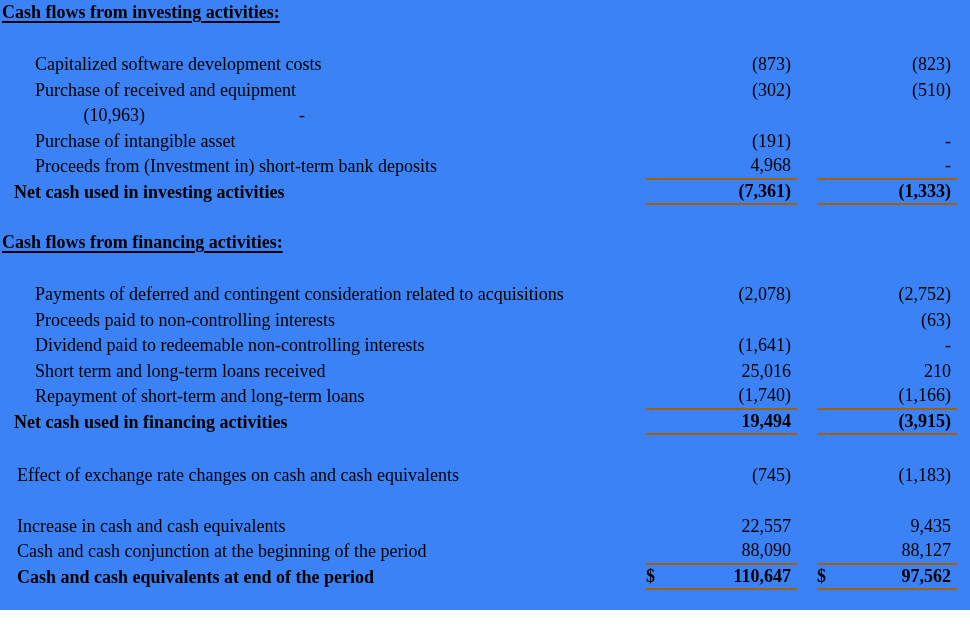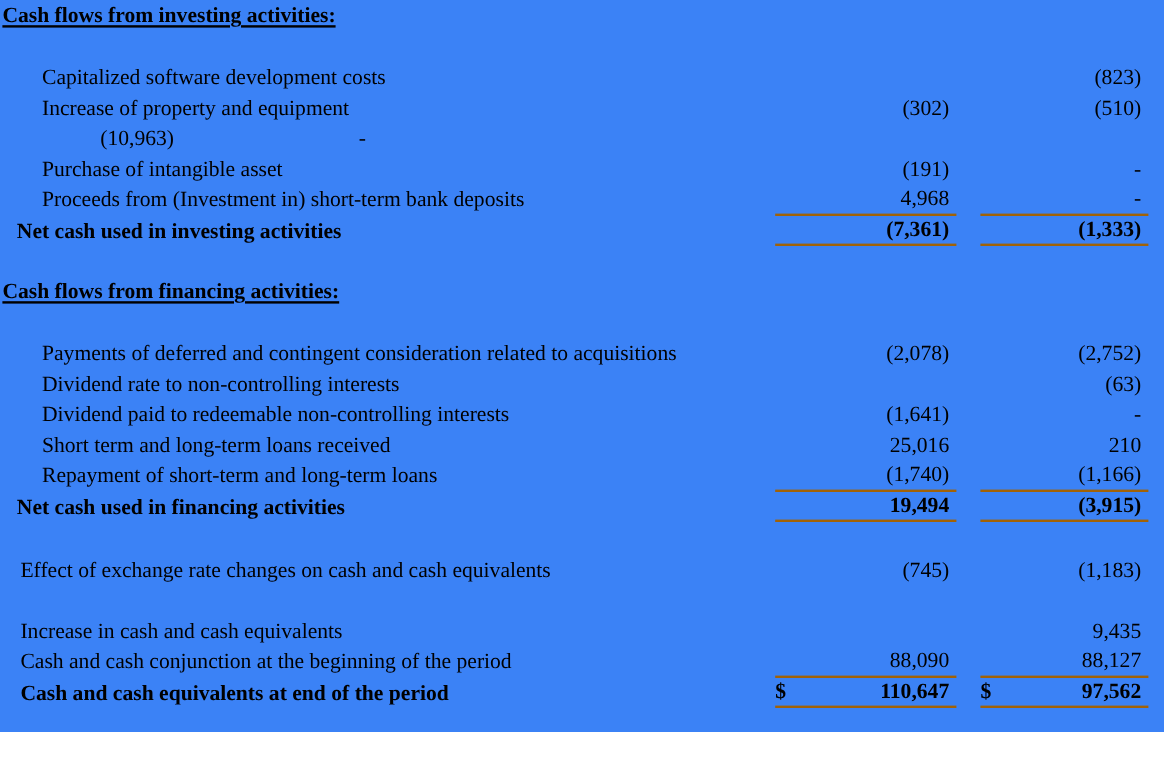--- a/index.html
+++ b/index.html
@@ -67,27 +67,31 @@
 </head>
 <body>
 
 <div class="page">
 
   <section class="sec-investing">
     <h2 class="section-header"><span class="hdr-text">Cash flows from investing activities:</span></h2>
     <div class="rows">
         <div class="row indent-item">
           <div class="label">Capitalized software development costs</div>
+          <div class="val col1">
+            <span class="cur"></span>
+            <span class="num">(873)</span>
+          </div>
           <div class="val col2">
             <span class="cur"></span>
             <span class="num">(823)</span>
           </div>
         </div>
         <div class="row indent-item">
-          <div class="label">Increase of property and equipment</div>
+          <div class="label">Purchase of received and equipment</div>
           <div class="val col1">
             <span class="cur"></span>
             <span class="num">(302)</span>
           </div>
           <div class="val col2">
             <span class="cur"></span>
             <span class="num">(510)</span>
           </div>
         </div>
         <div class="row indent-item">
@@ -144,21 +148,21 @@
           <div class="val col1">
             <span class="cur"></span>
             <span class="num">(2,078)</span>
           </div>
           <div class="val col2">
             <span class="cur"></span>
             <span class="num">(2,752)</span>
           </div>
         </div>
         <div class="row indent-item">
-          <div class="label">Dividend rate to non-controlling interests</div>
+          <div class="label">Proceeds paid to non-controlling interests</div>
           <div class="val col1">
             <span class="cur"></span>
             <span class="num">(63)</span>
           </div>
         </div>
         <div class="row indent-item">
           <div class="label">Dividend paid to redeemable non-controlling interests</div>
           <div class="val col1">
             <span class="cur"></span>
             <span class="num">(1,641)</span>
@@ -217,20 +221,24 @@
             <span class="num">(1,183)</span>
           </div>
         </div>
       </div>
   </section>
 
   <section class="sec-totals">
     <div class="rows">
         <div class="row indent-summary">
           <div class="label">Increase in cash and cash equivalents</div>
+          <div class="val col1">
+            <span class="cur"></span>
+            <span class="num">22,557</span>
+          </div>
           <div class="val col2">
             <span class="cur"></span>
             <span class="num">9,435</span>
           </div>
         </div>
         <div class="row indent-summary rule-below">
           <div class="label">Cash and cash conjunction at the beginning of the period</div>
           <div class="val col1">
             <span class="cur"></span>
             <span class="num">88,090</span>

